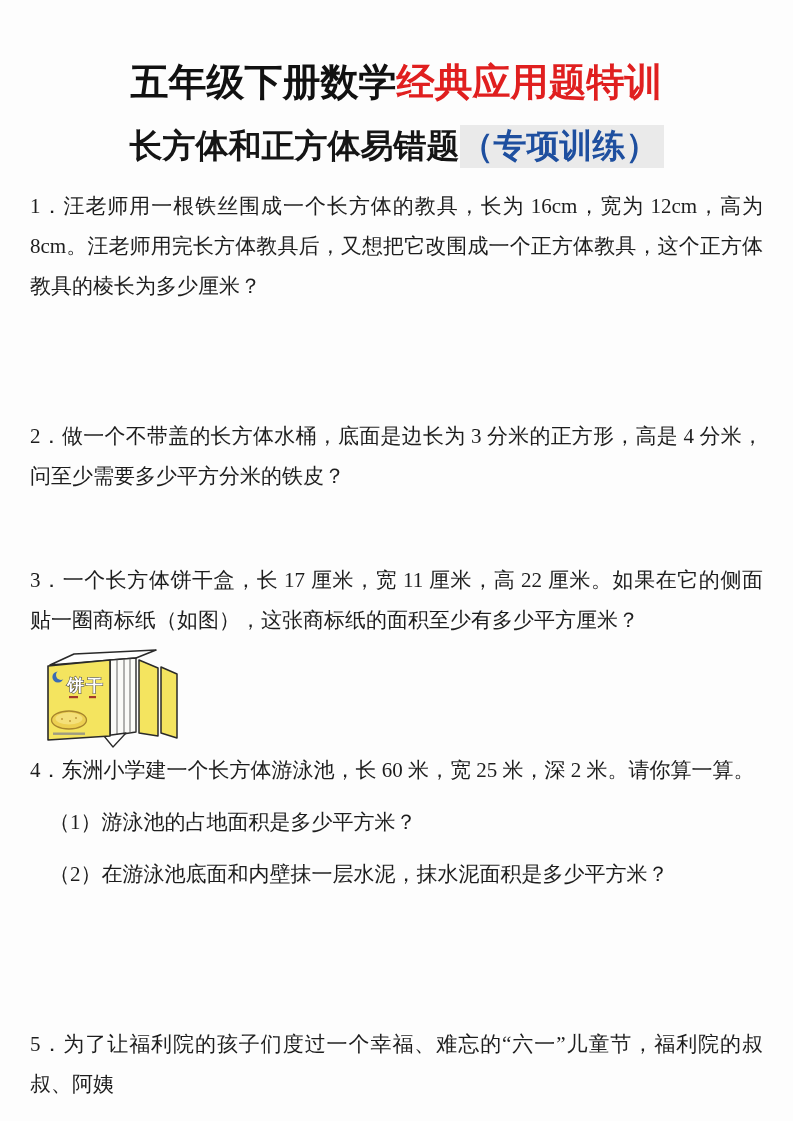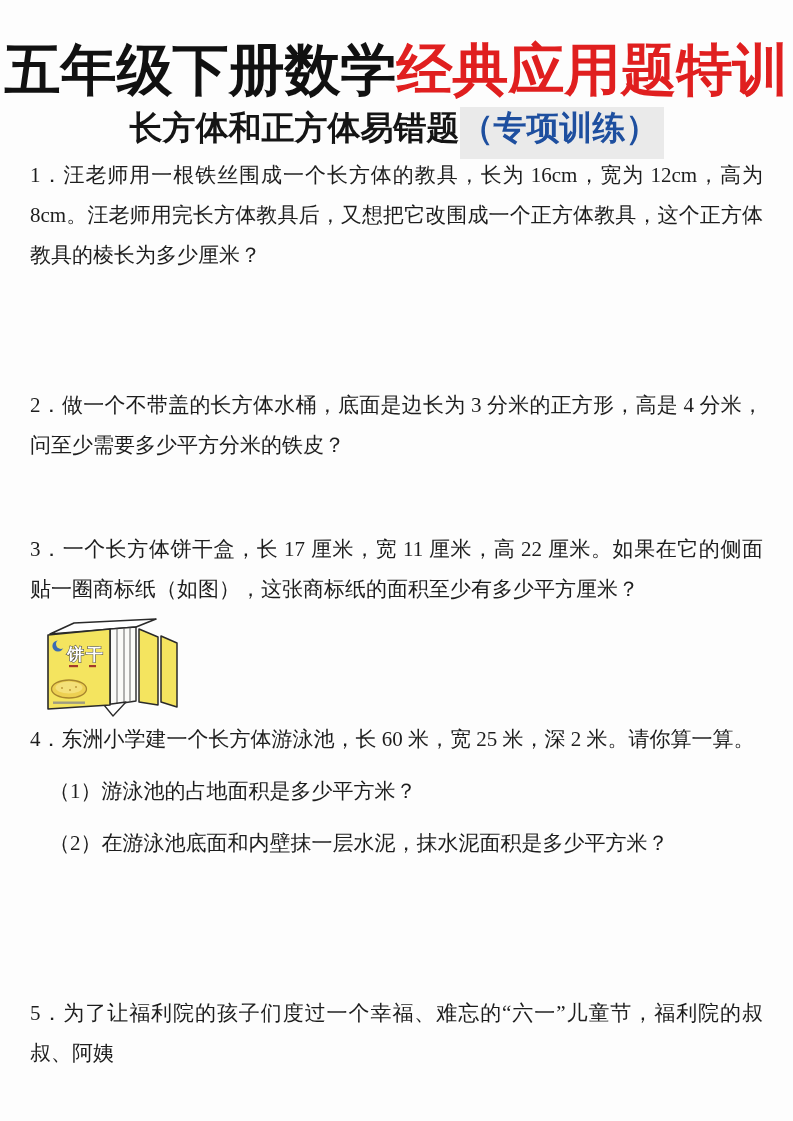--- a/index.html
+++ b/index.html
@@ -5,56 +5,56 @@
   html,body{margin:0;padding:0;background:#ffffff;}
   .page{
     position:relative;
     width:793px;height:1121px;
     background:#fdfdfd;
     overflow:hidden;
     font-family:"Liberation Serif","DejaVu Serif",serif;
     color:#1d1d1d;
   }
   .title{
-    margin:4px;
+    margin:16px;
     padding-top:40px;
     text-align:center;
     font-family:"Liberation Sans","DejaVu Sans",sans-serif;
-    font-size:56px;
+    font-size:38px;
     font-weight:bold;
     line-height:52px;
     color:#111111;
     white-space:nowrap;
   }
   .title-red{color:#e01f1f;}
   .subtitle{
     margin:10px 0 0 0;
     text-align:center;
     font-family:"Liberation Sans","DejaVu Sans",sans-serif;
     font-size:33px;
     font-weight:bold;
     line-height:44px;
     color:#151515;
     white-space:nowrap;
   }
   .subtitle-blue{
     color:#1e4f9f;
     background:#eaeaea;
-    padding:2px 5px 13px 1px;
+    padding:2px 5px 4px 1px;
   }
   .content{
     padding:0 30px;
     font-size:21px;
     line-height:40px;
   }
   .problem{
     margin:0;
     text-align:justify;
   }
-  .p1{margin-top:5px;}
+  .p1{margin-top:18px;}
   .p2{margin-top:110px;}
   .p3{margin-top:64px;}
   .p4{margin-top:0;}
   .p5{margin-top:130px;}
   .subq{
     margin:12px;
     padding-left:7px;
     text-align:left;
   }
   .figure{

